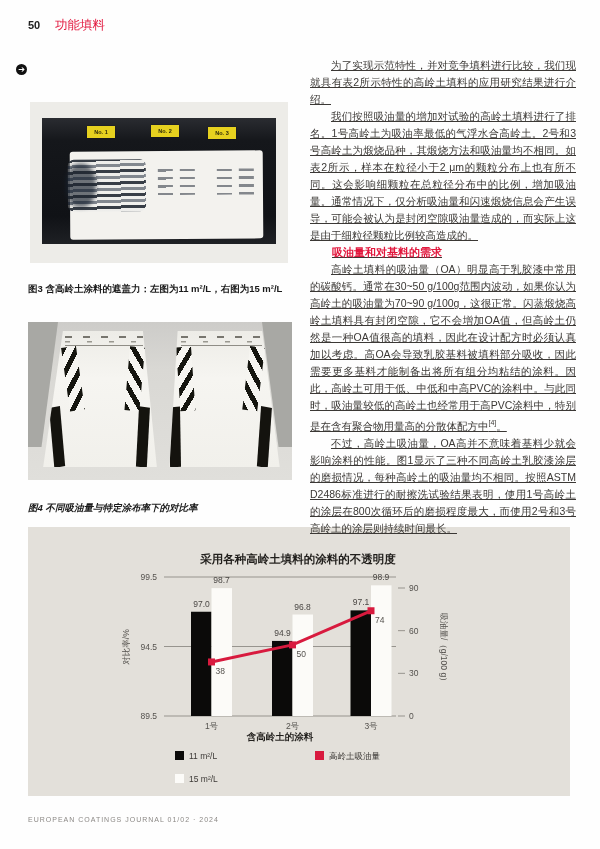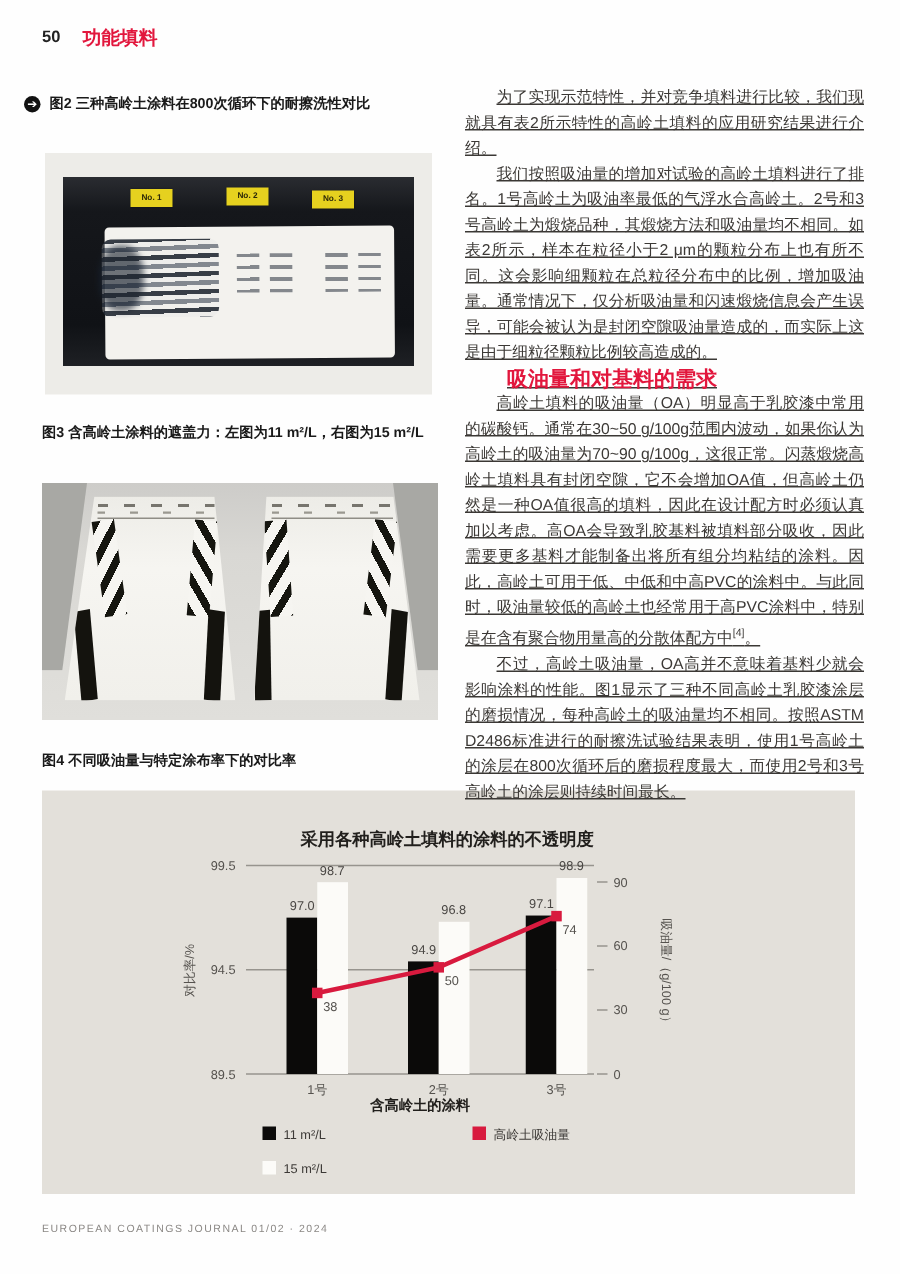--- a/index.html
+++ b/index.html
@@ -1,21 +1,21 @@
 <!DOCTYPE html>
 <html><head>
 <meta charset="utf-8">
 <style>
   html,body{margin:0;padding:0;background:#ffffff;}
   .page{position:relative;width:600px;height:849px;background:#fefefe;overflow:hidden;
         font-family:"Liberation Sans","DejaVu Sans",sans-serif;}
 
   
   .page-num{position:absolute;left:28px;top:19px;font-size:11px;font-weight:bold;color:#222;}
-  .section-title{position:absolute;left:55px;top:17px;font-size:12.5px;font-weight:bold;color:#e2173d;}
+  .section-title{position:absolute;left:55px;top:17px;font-size:12.5px;font-weight:normal;color:#e2173d;}
 
   
   .figcap{position:absolute;font-size:9.5px;font-weight:bold;color:#1a1a1a;line-height:12px;}
   .fig-marker{position:absolute;left:16px;top:64px;width:11px;height:11px;border-radius:50%;
               background:#111;color:#fff;font-size:8px;line-height:11px;text-align:center;}
 
   
   .fig2-photo{position:absolute;left:30px;top:102px;width:258px;height:161px;background:#edece8;}
   .fig2-inner{position:absolute;left:12px;top:16px;width:234px;height:126px;overflow:hidden;
               background:linear-gradient(180deg,#2a2c31 0%,#15171b 18%,#101216 78%,#1e2024 100%);}
@@ -65,35 +65,34 @@
 
   
   .chart-panel{position:absolute;left:28px;top:527px;width:542px;height:269px;background:#e3e0da;}
   .chart-panel svg{position:absolute;left:0;top:0;}
 
   
   .article{position:absolute;left:310px;top:57px;width:266px;color:#3b3835;
      font-size:10.5px;line-height:17px;text-align:justify;text-decoration:underline;}
   .article p{margin:0;text-indent:2em;}
   .article sup{font-size:7px;}
-  .sec-head{margin:12px 0 7px 0;font-size:14px;font-weight:bold;color:#e2173d;text-indent:0;}
+  .sec-head{margin:12px 0 7px 0;font-size:11px;font-weight:bold;color:#e2173d;text-indent:0;}
 
   
   .footer{position:absolute;left:28px;top:816px;font-size:7px;letter-spacing:1px;color:#8b8885;}
 </style>
 </head>
 <body>
 
 <div class="page">
 
   <div class="page-num">50</div>
   <div class="section-title">功能填料</div>
 
   <div class="fig-marker">➔</div>
-  <div class="figcap" style="left:33px;top:64px;width:262px;">图2 三种高岭土涂料在800次循环下的耐擦洗性对比</div>
 
   <div class="fig2-photo">
     <div class="fig2-inner">
       <div class="fig2-panel">
         <div class="streak-blob"></div>
         <div class="streak-heavy"></div>
         <div class="marks" style="left:88px;">
           <div class="col"></div>
             <div class="col"></div>
         </div>
@@ -126,21 +125,21 @@
       <div class="body">
         <div class="hdr"></div>
         <div class="chev cl"></div>
         <div class="chev cr"></div>
         <div class="solid sl"></div>
         <div class="solid sr"></div>
       </div>
     </div>
   </div>
 
-  <div class="figcap" style="left:28px;top:502px;width:300px;">图4 不同吸油量与特定涂布率下的对比率</div>
+  <div class="figcap" style="left:28px;top:502px;width:300px;font-style:italic;">图4 不同吸油量与特定涂布率下的对比率</div>
 
   <div class="chart-panel">
     <svg width="542" height="269" viewBox="0 0 542 269">
         <text x="270" y="36" fill="#211f1c" font-size="11.5" text-anchor="middle" font-weight="bold" font-family="&quot;Liberation Sans&quot;,&quot;DejaVu Sans&quot;,sans-serif">采用各种高岭土填料的涂料的不透明度</text>
         <line x1="136" y1="50" x2="368" y2="50" stroke="#97948e" stroke-width="1"></line>
         <text x="129" y="53" fill="#55524e" font-size="8.5" text-anchor="end" font-weight="normal" font-family="&quot;Liberation Sans&quot;,&quot;DejaVu Sans&quot;,sans-serif">99.5</text>
         <line x1="136" y1="119.5" x2="368" y2="119.5" stroke="#97948e" stroke-width="1"></line>
         <text x="129" y="122.5" fill="#55524e" font-size="8.5" text-anchor="end" font-weight="normal" font-family="&quot;Liberation Sans&quot;,&quot;DejaVu Sans&quot;,sans-serif">94.5</text>
         <line x1="136" y1="189" x2="368" y2="189" stroke="#97948e" stroke-width="1"></line>
         <text x="129" y="192" fill="#55524e" font-size="8.5" text-anchor="end" font-weight="normal" font-family="&quot;Liberation Sans&quot;,&quot;DejaVu Sans&quot;,sans-serif">89.5</text>

